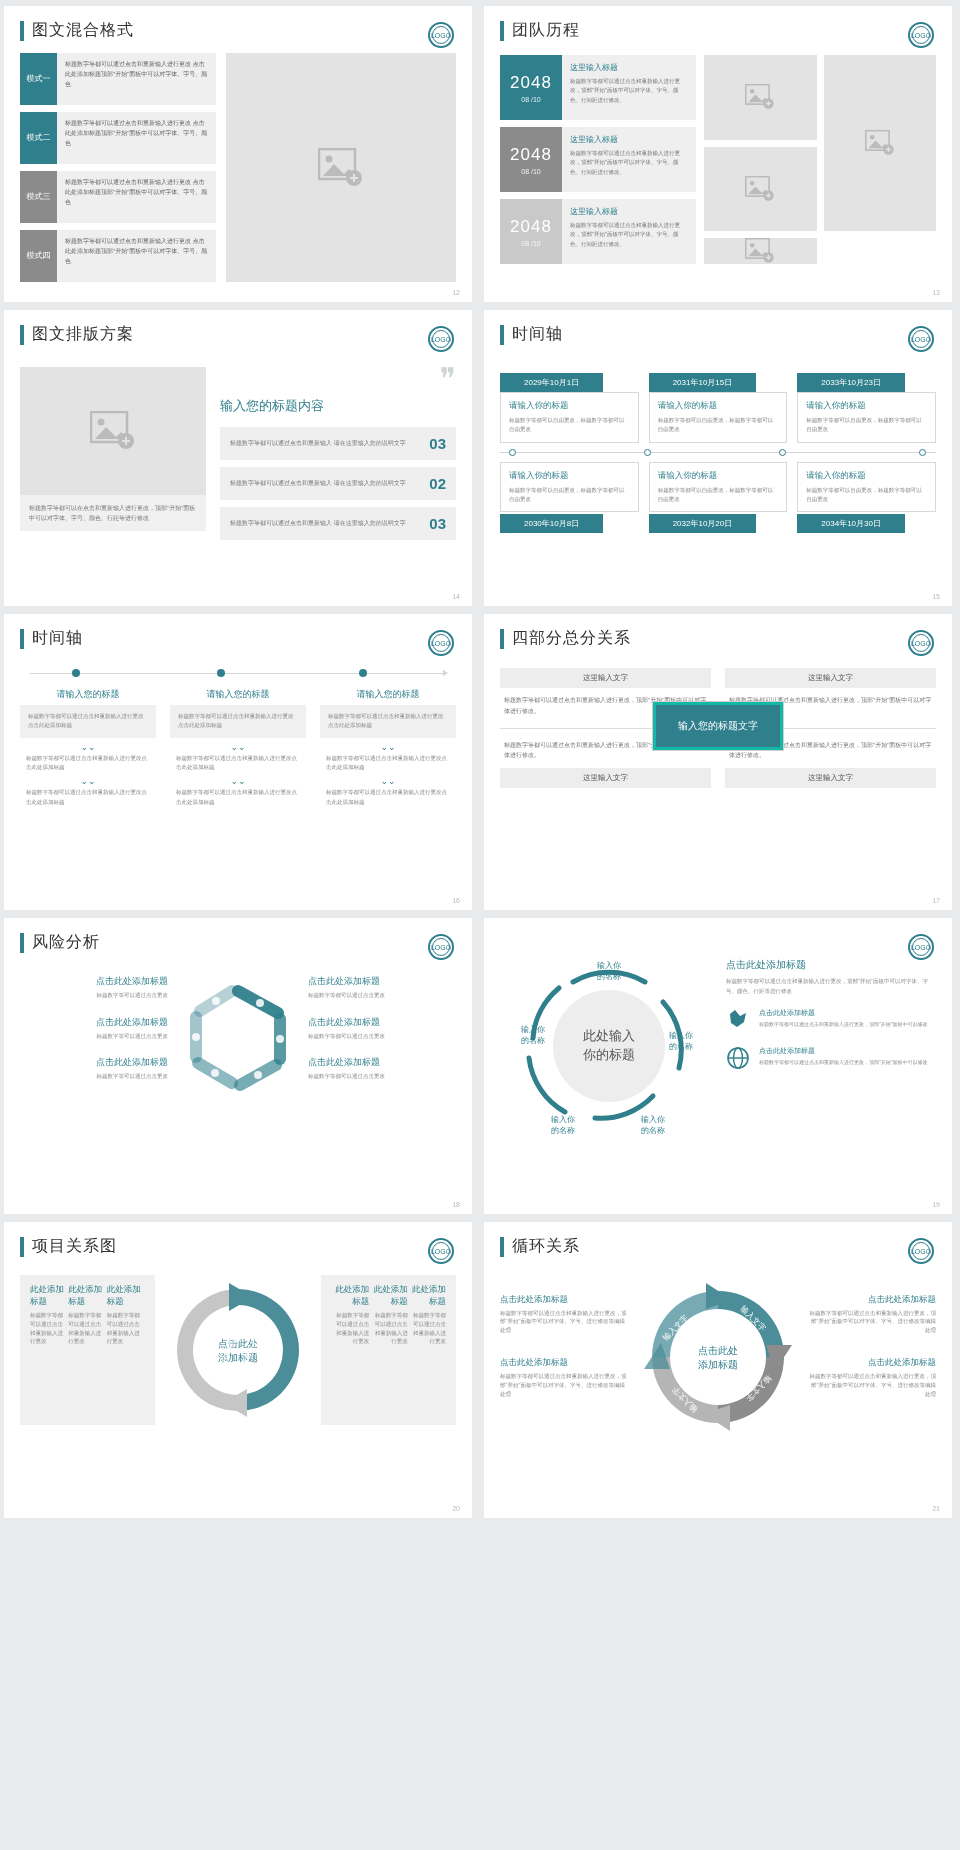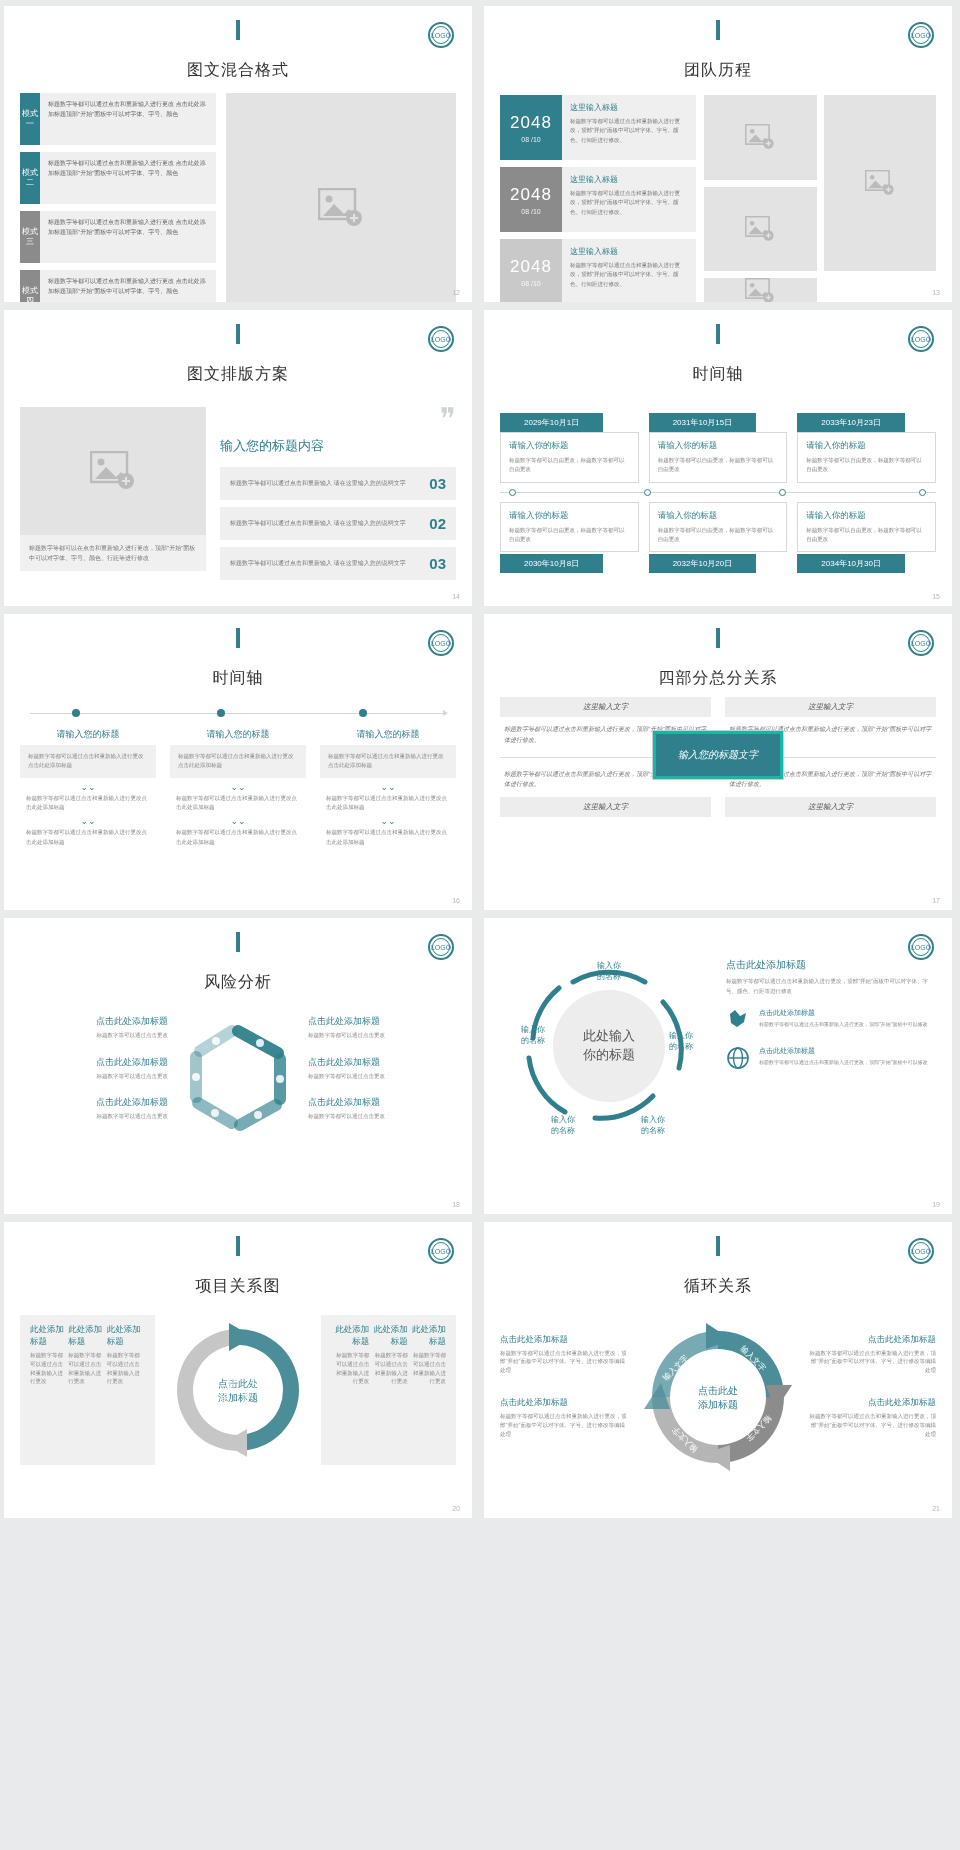--- a/index.html
+++ b/index.html
@@ -19,23 +19,22 @@
     background: #ffffff;
     width: 468px;
     height: 296px;
     position: relative;
     overflow: hidden;
     padding: 14px 16px;
   }
   .slide-title {
     display: flex;
     align-items: center;
-    gap: 20px;
+    gap: 8px;
     margin-bottom: 4px;
-    flex-direction: column;
   }
   .title-bar {
     width: 4px;
     height: 20px;
     background: #2f7f8c;
   }
   .title-text {
     font-size: 16px;
     color: #333;
     letter-spacing: 1px;
@@ -80,21 +79,21 @@
   }
   .imgph svg { opacity: .55; }
   .tealbg { background: #2f7f8c; color:#fff; }
   .graybg { background: #8b8b8b; color:#fff; }
   .ltgraybg { background: #c9c9c9; color:#fff; }
 
   
   .s12-wrap { display:flex; gap:10px; margin-top:12px; }
   .s12-left { width: 196px; display:flex; flex-direction:column; gap:7px;}
   .s12-row { display:flex; height:52px; }
-  .s12-tab { width: 20px; display:flex; align-items:center; justify-content:center; font-size:8px; text-align:center; line-height:1.3;}
+  .s12-tab { width: 37px; display:flex; align-items:center; justify-content:center; font-size:8px; text-align:center; line-height:1.3;}
   .s12-body { flex:1; background:#efefef; font-size:6px; line-height:1.65; color:#666; padding:7px 8px;}
   .s12-right { flex:1; }
 
   
   .s13-wrap { display:flex; gap:8px; margin-top:14px; }
   .s13-left { width: 196px; display:flex; flex-direction:column; gap:7px; }
   .s13-row { display:flex; height:65px; }
   .s13-year { width:62px; display:flex; flex-direction:column; align-items:center; justify-content:center; }
   .s13-year .y { font-size:17px; letter-spacing:1px;}
   .s13-year .d { font-size:7px; margin-top:3px; opacity:.9;}
@@ -133,21 +132,21 @@
   .s16-axis { height:1px; background:#d5d5d5; position:relative; margin:0 10px 14px;}
   .s16-dot { width:8px; height:8px; border-radius:50%; background:#2f7f8c; position:absolute; top:-4px;}
   .s16-cols { display:flex; gap:14px; }
   .s16-col { flex:1; text-align:center;}
   .s16-col h5 { color:#2f7f8c; font-size:9px; font-weight:normal; }
   .s16-block { background:#f0f0f0; font-size:5.5px; color:#888; line-height:1.7; padding:7px 8px; margin-top:4px; text-align:left;}
   .chev { color:#2f7f8c; font-size:9px; margin:4px 0 2px; }
   .s16-plain { font-size:5.5px; color:#888; line-height:1.7; padding:0 6px; text-align:left;}
 
   
-  .s17 { margin-top:8px; position:relative;font-style:italic;}
+  .s17 { margin-top:19px; position:relative;}
   .s17-grid { display:grid; grid-template-columns:1fr 1fr; gap:10px 14px;}
   .s17-head { background:#ededed; text-align:center; font-size:7.5px; padding:5px; color:#555;}
   .s17-p { font-size:6px; color:#777; line-height:1.8; padding:7px 4px;}
   .s17-center { position:absolute; left:50%; top:48%; transform:translate(-50%,-50%); background:#2f7f8c; color:#fff; font-size:10px; padding:14px 22px; border:3px solid #14b8a6; box-shadow:0 0 0 1px #cfcfcf;}
   .s17-hr { border-top:1px solid #dcdcdc; margin:4px 0;}
 
   
   .s18 { margin-top:18px; display:flex; align-items:center; }
   .s18-col { width:150px; }
   .s18-item { margin-bottom:16px; }

